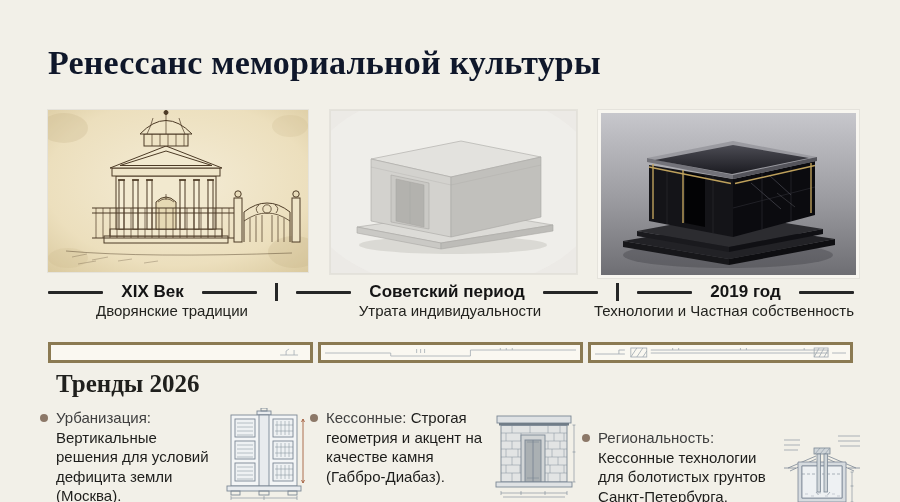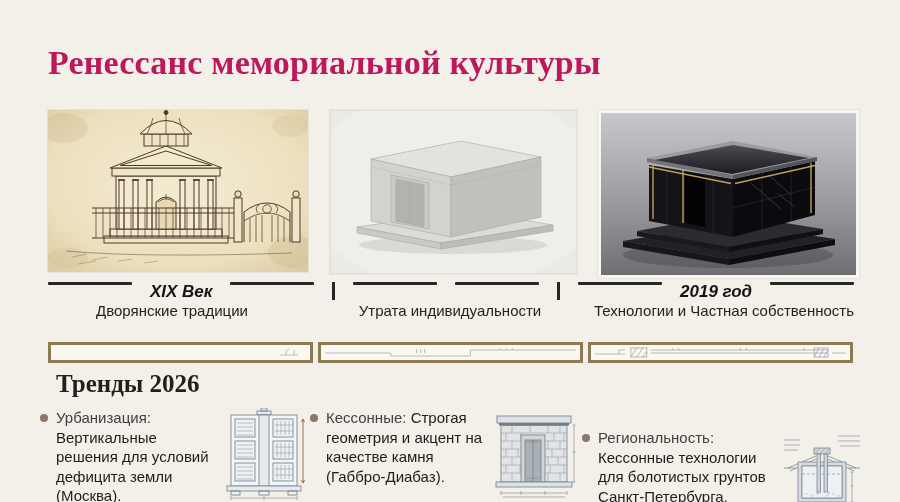--- a/index.html
+++ b/index.html
@@ -1,28 +1,28 @@
 <!DOCTYPE html>
 <html><head>
 <meta charset="utf-8">
 <style>
   html,body{margin:0;padding:0;}
   .canvas{position:relative;width:900px;height:502px;background:#f2f0e8;overflow:hidden;
           font-family:"Liberation Sans",sans-serif;color:#1d1d1b;}
   .title{position:absolute;left:48px;top:44px;font-family:"Liberation Serif",serif;
-         font-weight:bold;font-size:34px;color:#be185d;letter-spacing:.2px;}
+         font-weight:bold;font-size:34px;color:#0f172a;letter-spacing:.2px;}
   
   .fig{position:absolute;top:110px;height:162px;box-shadow:0 0 0 1px rgba(0,0,0,.05);}
   .fig svg{display:block;width:100%;height:100%;}
   .fig1{left:48px;width:260px;}
   .fig2{left:330px;width:245px;border:1px solid #e3e1da;}
   .fig3{left:598px;width:255px;border:3px solid #f8f6f0;}
   
   .timeline{position:absolute;left:48px;top:282px;width:806px;}
-  .tl-row{display:flex;align-items:flex-start;gap:18px;height:20px;font-style:italic;}
+  .tl-row{display:flex;align-items:center;gap:18px;height:20px;}
   .tl-seg{flex:1;height:3px;background:#262626;border-radius:1px;}
   .tl-tick{width:3px;height:18px;background:#262626;}
   .tl-label{font-weight:bold;font-size:17px;color:#141414;white-space:nowrap;}
   .tl-subs{position:relative;height:20px;margin-top:0;}
   .tl-sub{position:absolute;transform:translateX(-50%);font-size:15px;color:#23231f;white-space:nowrap;}
   .tl-sub.s0{left:124px;} .tl-sub.s1{left:402px;} .tl-sub.s2{left:676px;}
   
   .band{position:absolute;left:48px;top:342px;width:805px;height:21px;display:flex;gap:5px;}
   .band-seg{flex:1;border:3px solid #8b7a52;background:#faf8f1;}
   .band-seg svg{display:block;width:100%;height:100%;}
@@ -169,20 +169,21 @@
     </svg>
   </div>
 
   <div class="timeline">
     <div class="tl-row">
       <div class="tl-seg"></div>
       <span class="tl-label">XIX Век</span>
       <div class="tl-seg"></div>
       <div class="tl-tick"></div>
       <div class="tl-seg"></div>
+      <span class="tl-label">Советский период</span>
       <div class="tl-seg"></div>
       <div class="tl-tick"></div>
       <div class="tl-seg"></div>
       <span class="tl-label">2019 год</span>
       <div class="tl-seg"></div>
     </div>
     <div class="tl-subs">
       <span class="tl-sub s0">Дворянские традиции</span>
       <span class="tl-sub s1">Утрата индивидуальности</span>
       <span class="tl-sub s2">Технологии и Частная собственность</span>

